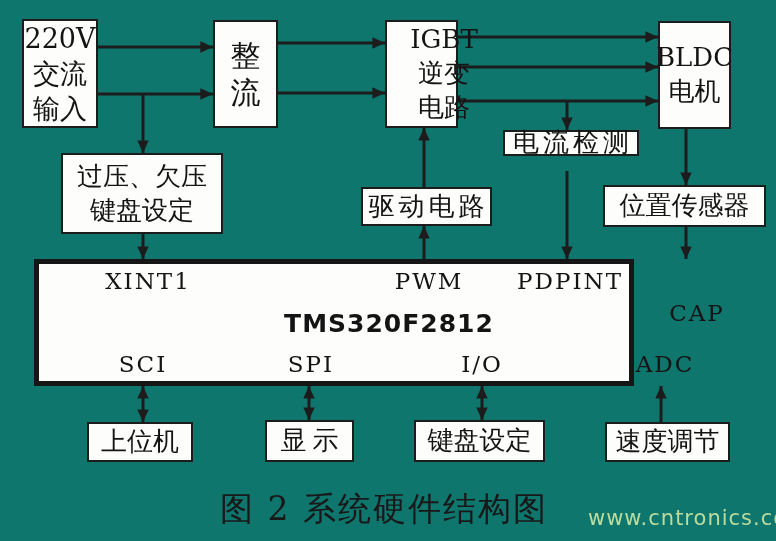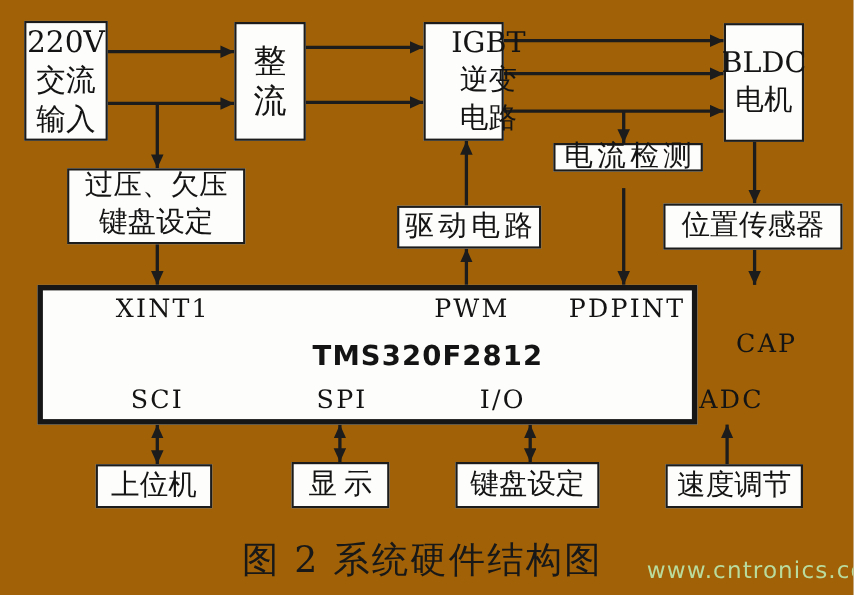--- a/index.html
+++ b/index.html
@@ -1,18 +1,18 @@
 <!DOCTYPE html>
 <html><head>
 <meta charset="utf-8">
 <style>
   html,body{margin:0;padding:0;background:#e8e8e8;}
   #stage{
     position:relative;width:776px;height:541px;margin:0 auto;
-    background:#a16207;overflow:hidden;
+    background:#0f766e;overflow:hidden;
     font-family:"DejaVu Serif","Liberation Serif",serif;
     color:#141414;
   }
   #wires{position:absolute;left:0;top:0;width:776px;height:541px;}
   .blk{
     position:absolute;box-sizing:border-box;border:2px solid #1c1c1c;
     background:#fdfdfb;display:flex;flex-direction:column;
     align-items:center;justify-content:center;text-align:center;
     line-height:1.3;
   }
@@ -20,21 +20,21 @@
   .f27{font-size:27px;}
   .f26{font-size:26px;}
   .f30{font-size:30px;line-height:1.25;}
   .sp4{letter-spacing:4px;text-indent:4px;}
   .sp6{letter-spacing:6px;text-indent:6px;}
   
   #b-ac      {left:22px; top:19px;  width:76px;  height:109px;}
   #b-rect    {left:213px;top:20px;  width:65px;  height:108px;}
   #b-igbt    {left:385px;top:20px;  width:73px;  height:108px;padding-left:45px;}
   #b-bldc    {left:658px;top:21px;  width:73px;  height:108px;}
-  #b-prot    {left:61px; top:153px; width:162px; height:69px;justify-content:flex-end;}
+  #b-prot    {left:61px; top:153px; width:162px; height:81px;}
   #b-drive   {left:361px;top:187px; width:131px; height:39px;}
   #b-curr    {left:503px;top:130px; width:136px; height:26px;}
   #b-pos     {left:603px;top:185px; width:163px; height:42px;}
   #b-host    {left:87px; top:422px; width:106px; height:40px;}
   #b-disp    {left:265px;top:420px; width:89px;  height:42px;}
   #b-key     {left:414px;top:420px; width:131px; height:42px;}
   #b-speed   {left:605px;top:422px; width:125px; height:40px;}
   
   #b-dsp{
     position:absolute;box-sizing:border-box;left:34px;top:259px;
@@ -135,21 +135,21 @@
   </div>
 
   <div id="b-dsp">
     <span class="port toprow" style="left:109px;">XINT1</span>
     <span class="port toprow" style="left:531px;">PDPINT</span>
     <span class="port toprow" style="left:390px;">PWM</span>
     <span class="port toprow" style="left:658px;margin-top:32px;">CAP</span>
     <span id="dsp-chip">TMS320F2812</span>
     <span class="port botrow" style="left:104px;">SCI</span>
     <span class="port botrow" style="left:272px;">SPI</span>
-    <span class="port botrow" style="left:418px;">I/O</span>
+    <span class="port botrow" style="left:443px;">I/O</span>
     <span class="port botrow" style="left:626px;">ADC</span>
   </div>
 
   <div class="blk f26" id="b-host">
     <span class="ln">上位机</span>
   </div>
 
   <div class="blk f26" id="b-disp">
     <span class="ln sp6">显示</span>
   </div>

